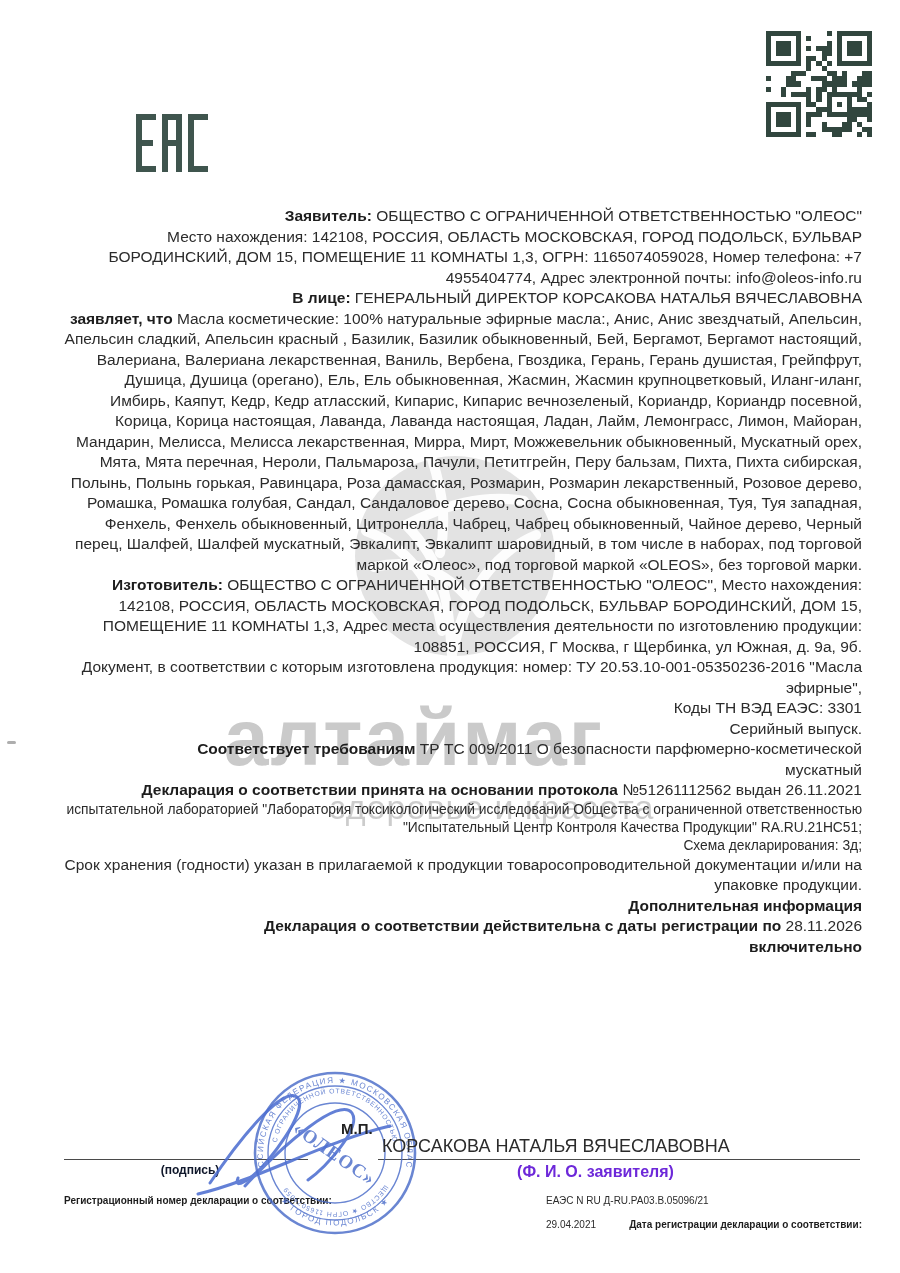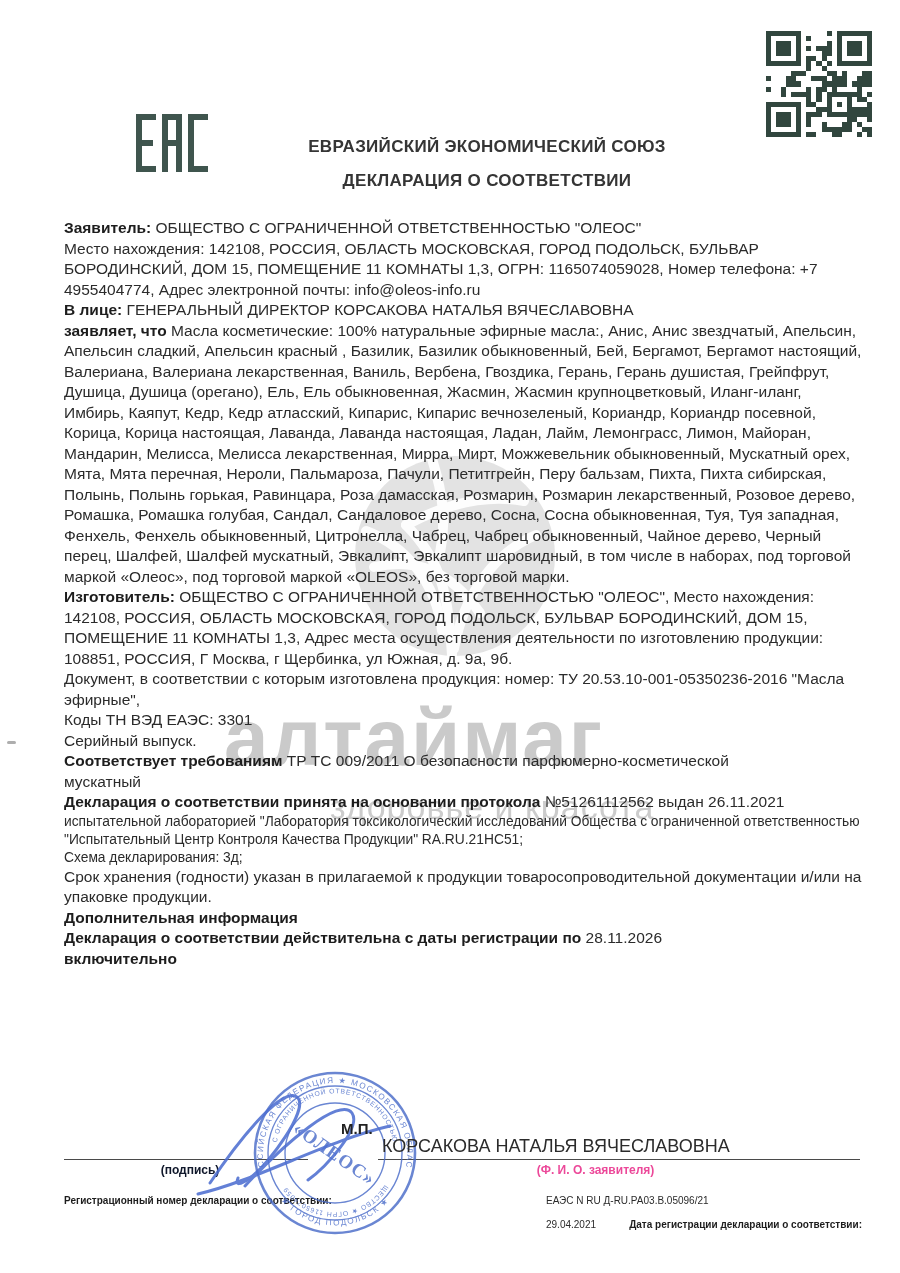--- a/index.html
+++ b/index.html
@@ -7,22 +7,22 @@
     position:relative; width:900px; height:1273px; background:#fff;
     font-family:"Liberation Sans", sans-serif; color:#2b2b2b; overflow:hidden;
   }
   
   .eac { position:absolute; left:136px; top:114px; z-index:2; }
   .qr  { position:absolute; left:766px; top:31px;  z-index:2; }
   .titles { position:absolute; left:75px; top:137px; width:824px; text-align:center;
             font-weight:bold; font-size:17px; color:#353535; letter-spacing:.3px; z-index:2; }
   .titles .t2 { margin-top:14px; }
   
-  .col { position:absolute; left:64px; top:218px; width:798px; z-index:2;
-         font-size:15.5px; line-height:20.5px; }
+  .col { position:absolute; left:64px; top:206px; width:798px; z-index:2;
+         font-size:15.5px; line-height:20.5px;text-align:right; }
   .col p { margin:0; }
   b { color:#1d1d1d; }
   .mt-declares { margin-top:9px; }
   .mt-manuf { margin-top:6px; }
   .mt-compl { margin-top:3px; }
   .mt-basis { margin-top:16px; }
   .small { font-size:13.8px; line-height:18px; }
   .mt-validity { margin-top:16px; }
   
   .wm-leaf { position:absolute; left:348px; top:449px; opacity:.42; z-index:1; }
@@ -36,21 +36,21 @@
   .stamp { position:absolute; left:251px; top:1069px; z-index:3; opacity:.82; }
   .signature { position:absolute; left:190px; top:1068px; z-index:4; opacity:.88; }
   .mp { position:absolute; left:341px; top:1120px; font-weight:bold; font-size:15px;
         color:#222; z-index:5; }
   .declarant { position:absolute; left:382px; top:1136px; font-size:18px; color:#2b2b2b; z-index:5; }
   .sig-line-left  { position:absolute; left:64px;  top:1159px; width:244px; border-top:1.6px solid #4a4a4a; z-index:2; }
   .sig-line-right { position:absolute; left:378px; top:1159px; width:482px; border-top:1.6px solid #4a4a4a; z-index:2; }
   .cap-sign { position:absolute; left:110px; top:1163px; width:160px; text-align:center;
               font-size:12px; font-weight:bold; color:#0f172a; z-index:2; }
   .cap-fio  { position:absolute; left:478px; top:1163px; width:235px; text-align:center;
-              font-size:12px; font-weight:bold; color:#ec4899; z-index:2; }
+              font-size:16px; font-weight:bold; color:#6d28d9; z-index:2; }
   
   .foot-row { position:absolute; left:64px; width:798px; font-size:10px; z-index:2; }
   .foot-row.r1 { top:1195px; }
   .foot-row.r2 { top:1219px;text-align:right; }
   .foot-val { position:absolute; left:482px; top:0; font-weight:normal; color:#2b2b2b; }
 </style>
 </head>
 <body>
 
 <div class="page">
@@ -306,24 +306,20 @@
       <rect x="19" y="19" width="1" height="1" fill="#31463e"></rect>
       <rect x="20" y="19" width="1" height="1" fill="#31463e"></rect>
       <rect x="8" y="20" width="1" height="1" fill="#31463e"></rect>
       <rect x="9" y="20" width="1" height="1" fill="#31463e"></rect>
       <rect x="13" y="20" width="1" height="1" fill="#31463e"></rect>
       <rect x="14" y="20" width="1" height="1" fill="#31463e"></rect>
       <rect x="18" y="20" width="1" height="1" fill="#31463e"></rect>
       <rect x="20" y="20" width="1" height="1" fill="#31463e"></rect>
     </svg>
 
-  <div class="titles">
-    <div class="t1">ЕВРАЗИЙСКИЙ ЭКОНОМИЧЕСКИЙ СОЮЗ</div>
-    <div class="t2">ДЕКЛАРАЦИЯ О СООТВЕТСТВИИ</div>
-  </div>
 
   <div class="col">
     <p><b>Заявитель:</b><span> ОБЩЕСТВО С ОГРАНИЧЕННОЙ ОТВЕТСТВЕННОСТЬЮ "ОЛЕОС"</span><br>
       <span>Место нахождения: 142108, РОССИЯ, ОБЛАСТЬ МОСКОВСКАЯ, ГОРОД ПОДОЛЬСК, БУЛЬВАР БОРОДИНСКИЙ, ДОМ 15, ПОМЕЩЕНИЕ 11 КОМНАТЫ 1,3, ОГРН: 1165074059028, Номер телефона: +7 4955404774, Адрес электронной почты: info@oleos-info.ru</span><br>
       <b>В лице:</b><span> ГЕНЕРАЛЬНЫЙ ДИРЕКТОР КОРСАКОВА НАТАЛЬЯ ВЯЧЕСЛАВОВНА</span></p>
 
     <p class="mt-declares"><b>заявляет, что</b><span> Масла косметические: 100% натуральные эфирные масла:, Анис, Анис звездчатый, Апельсин, Апельсин сладкий, Апельсин красный , Базилик, Базилик обыкновенный, Бей, Бергамот, Бергамот настоящий, Валериана, Валериана лекарственная, Ваниль, Вербена, Гвоздика, Герань, Герань душистая, Грейпфрут, Душица, Душица (орегано), Ель, Ель обыкновенная, Жасмин, Жасмин крупноцветковый, Иланг-иланг, Имбирь, Каяпут, Кедр, Кедр атласский, Кипарис, Кипарис вечнозеленый, Кориандр, Кориандр посевной, Корица, Корица настоящая, Лаванда, Лаванда настоящая, Ладан, Лайм, Лемонграсс, Лимон, Майоран, Мандарин, Мелисса, Мелисса лекарственная, Мирра, Мирт, Можжевельник обыкновенный, Мускатный орех, Мята, Мята перечная, Нероли, Пальмароза, Пачули, Петитгрейн, Перу бальзам, Пихта, Пихта сибирская, Полынь, Полынь горькая, Равинцара, Роза дамасская, Розмарин, Розмарин лекарственный, Розовое дерево, Ромашка, Ромашка голубая, Сандал, Сандаловое дерево, Сосна, Сосна обыкновенная, Туя, Туя западная, Фенхель, Фенхель обыкновенный, Цитронелла, Чабрец, Чабрец обыкновенный, Чайное дерево, Черный перец, Шалфей, Шалфей мускатный, Эвкалипт, Эвкалипт шаровидный, в том числе в наборах, под торговой маркой «Олеос», под торговой маркой «OLEOS», без торговой марки.</span></p>
 
     <p class="mt-manuf"><b>Изготовитель:</b><span> ОБЩЕСТВО С ОГРАНИЧЕННОЙ ОТВЕТСТВЕННОСТЬЮ "ОЛЕОС", Место нахождения: 142108, РОССИЯ, ОБЛАСТЬ МОСКОВСКАЯ, ГОРОД ПОДОЛЬСК, БУЛЬВАР БОРОДИНСКИЙ, ДОМ 15, ПОМЕЩЕНИЕ 11 КОМНАТЫ 1,3, Адрес места осуществления деятельности по изготовлению продукции: 108851, РОССИЯ, Г Москва, г Щербинка, ул Южная, д. 9а, 9б.</span></p>
 

